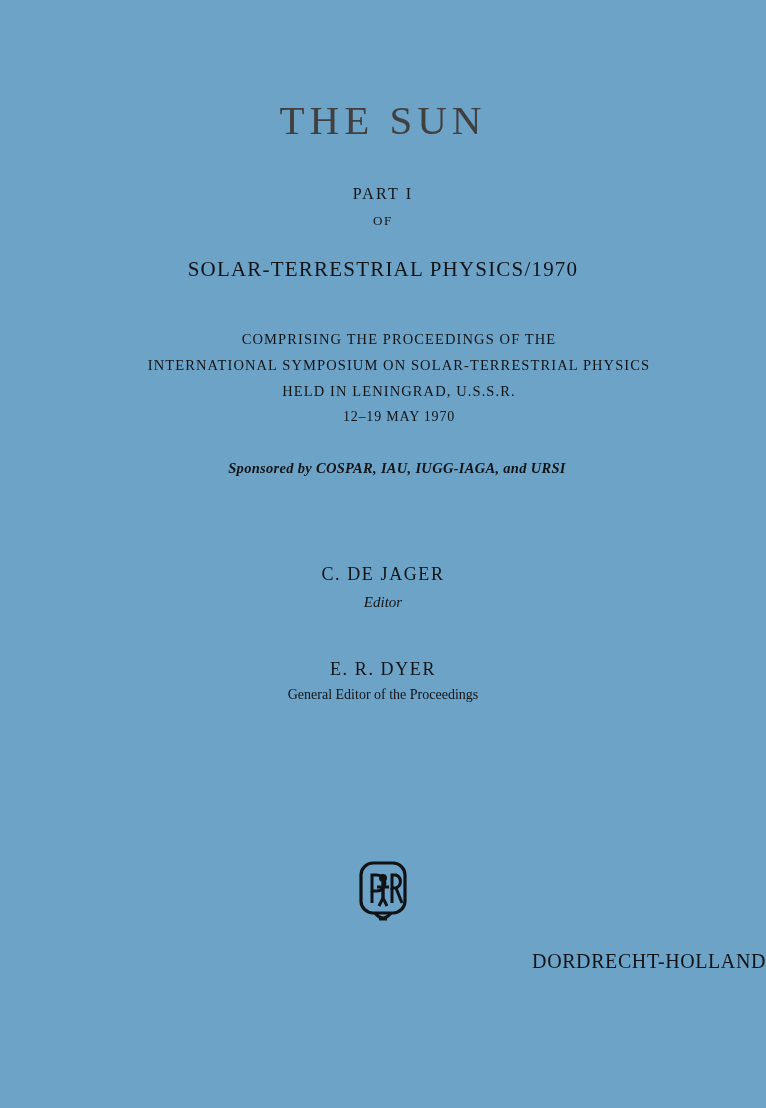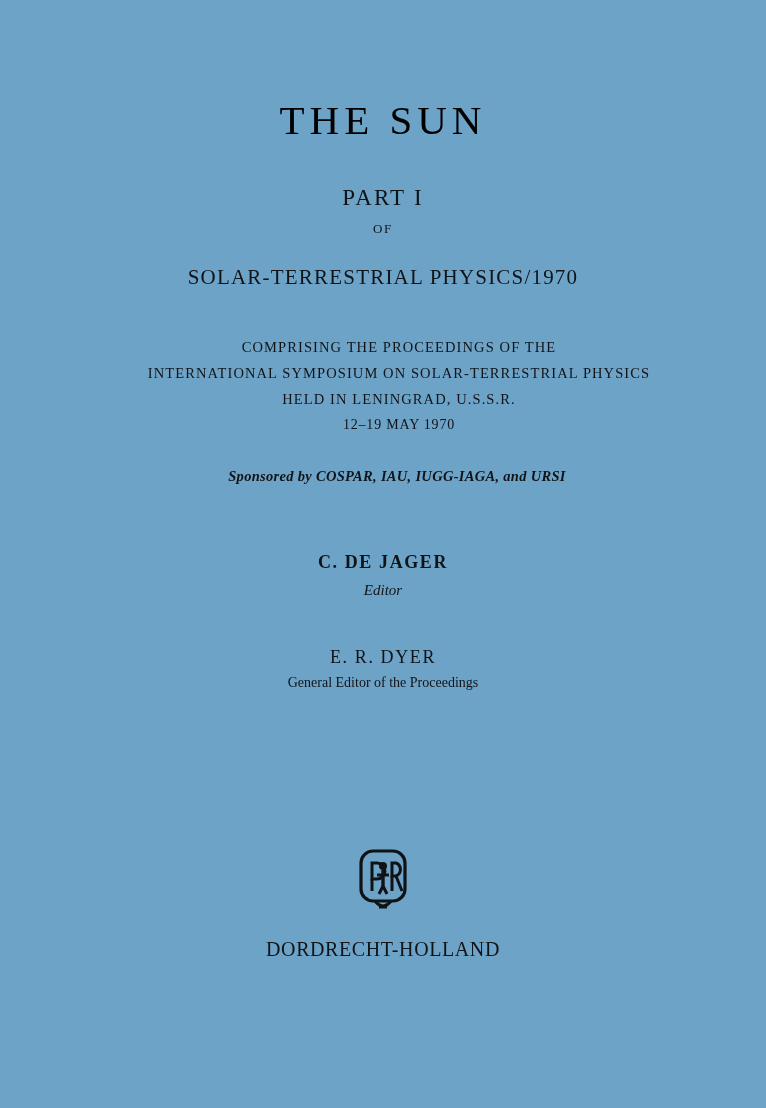--- a/index.html
+++ b/index.html
@@ -28,26 +28,26 @@
     width: 766px;
     text-align: center;
   }
 
   .title {
     margin-top: 96px;
     font-family: "Liberation Serif", serif;
     font-size: 41px;
     letter-spacing: 5px;
     font-weight: 400;
-    color: #000000;
+    color: #404040;
   }
 
   .part {
     margin-top: 41px;
-    font-size: 23px;
+    font-size: 16px;
     letter-spacing: 2.2px;
     font-weight: 400;
   }
   .of {
     margin-top: 10px;
     font-size: 13px;
     letter-spacing: 1.6px;
   }
   .series {
     margin-top: 28px;
@@ -74,24 +74,23 @@
   .sponsored {
     margin-top: 30px;
     font-size: 14.5px;
     font-style: italic;
     font-weight: bold;
     letter-spacing: 0.3px;
     padding-left: 28px;
   }
 
   .editor-name {
-    margin-top: 67px;
+    margin-top: 87px;
     font-size: 18px;
     letter-spacing: 1.6px;
-    font-weight: bold;
   }
   .editor-role {
     margin-top: 9px;
     font-size: 15px;
     font-style: italic;
   }
   .gen-editor-name {
     margin-top: 48px;
     font-size: 18px;
     letter-spacing: 1.6px;
@@ -111,20 +110,21 @@
 
   .publisher {
     margin-top: 42px;
     font-size: 22px;
     letter-spacing: 1.2px;
   }
   .city {
     margin-top: 19px;
     font-size: 20px;
     letter-spacing: 0.6px;
+    text-align: right;
   }
 </style>
 </head>
 <body>
 
 <div class="page">
   <div class="content">
 
     <div class="title">THE SUN</div>
 

